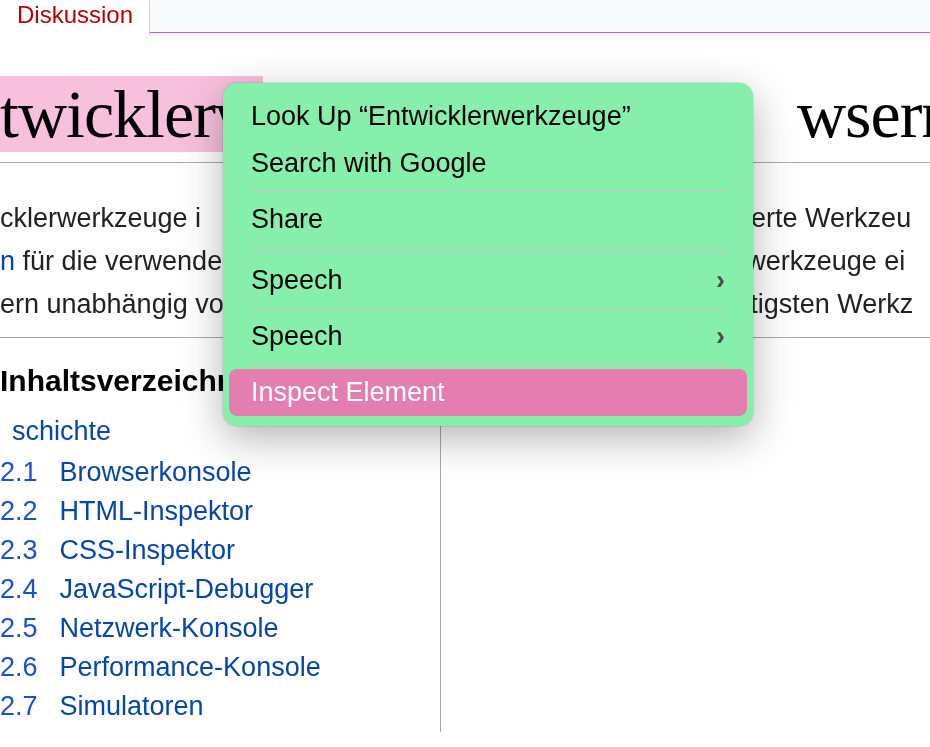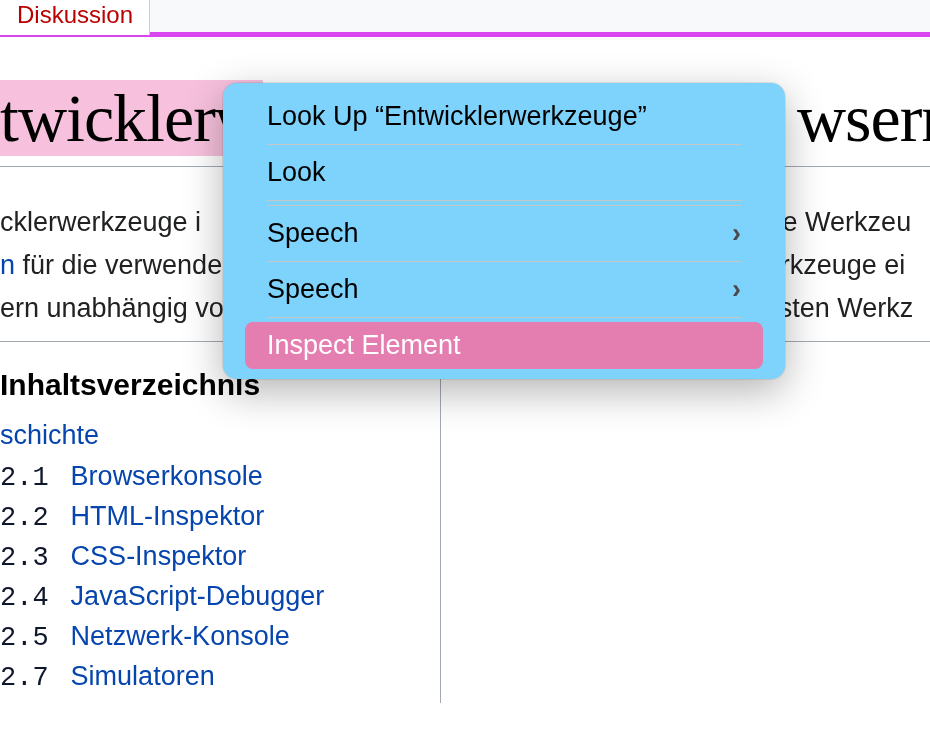--- a/index.html
+++ b/index.html
@@ -1,46 +1,46 @@
 <!DOCTYPE html>
 <html><head>
 <meta charset="utf-8">
 <style>
   html,body{margin:0;padding:0;width:930px;height:747px;overflow:hidden;
     font-family:-apple-system,"Helvetica Neue",Arial,sans-serif;background:#fff;}
   
-  .tabstrip{height:32px;background:#f8f9fa;border-bottom:5px solid #d946ef;
+  .tabstrip{height:32px;background:#f8f9fa;border-bottom:1px solid #d946ef;
     position:relative;padding-left:28px;}
   .tab{position:absolute;left:-20px;top:-4px;height:34px;padding:4px 16px 0 36px;
     background:#fff;border:1px solid #a7d7f9;border-bottom:0;color:#ba0000;
     font-size:24px;}
   
   .article{padding:42px 0 0 0;margin-left:-80px;}
   .title-wrap{padding-left:80px;}
   h1.pg-title{margin:0;font-weight:400;font-family:Georgia,serif;font-size:68px;
     border-bottom:1px solid #a2a9b1;padding-bottom:8px;letter-spacing:-1px;
     white-space:nowrap;}
   .sel{background:#f7c1dd;}
   .para{font-size:27px;line-height:1.6;margin:34px 0 0 0;color:#202122;}
   .para a{color:#0645ad;text-decoration:none;}
   .content-col{padding-left:80px;border-bottom:1px solid #a2a9b1;padding-bottom:10px;}
   .below{display:flex;margin-top:8px;}
   .toc-col{width:440px;padding-left:80px;border-right:1px solid #a2a9b1;}
   h2.toc-h{margin:18px 0 18px 0;font-size:30px;font-weight:600;}
   ul.toc-l1{list-style:none;margin:0;padding:0;}
   ul.toc-l1>li{margin:0 0 10px 0;}
-  ul.toc-l1 a{color:#0645ad;text-decoration:none;font-size:27px;}
+  ul.toc-l1 a{color:#0645ad;text-decoration:none;font-size:27px;margin-left:12px;}
   ul.toc-l2{list-style:none;margin:6px 0 0 0;padding:0;}
   ul.toc-l2>li{margin:0 0 8px 0;font-size:27px;color:#202122;}
-  .toc-num{color:#0f172a;margin-right:22px;font-family:Liberation Mono, monospace;}
+  .toc-num{color:#1d4ed8;margin-right:10px;}
   .rest-col{flex:1;}
   
   .ctx{position:absolute;left:223px;top:83px;width:518px;border-radius:14px;
-    background:#7dd3fc;box-shadow:0 12px 40px rgba(0,0,0,.30),0 0 0 1px rgba(0,0,0,.08);
-    padding:10px 22px;}
+    background:#86efac;box-shadow:0 12px 40px rgba(0,0,0,.30),0 0 0 1px rgba(0,0,0,.08);
+    padding:10px 6px;}
   .ctx .mi{padding:8px 22px;font-size:27px;border-radius:8px;color:#000;
     display:flex;justify-content:space-between;align-items:center;}
   .ctx .mi.hi{background:#e57eb0;color:#fff;}
   .ctx .sep{height:1px;background:#c6c6c6;margin:4px 22px;}
   .chev{font-weight:600;color:#4a4a4a;}
 </style>
 </head>
 <body>
 
 <div class="tabstrip">
@@ -67,36 +67,40 @@
       <h2 class="toc-h">Inhaltsverzeichnis</h2>
       <ul class="toc-l1">
         <li><a href="#">schichte</a></li>
         <li>
           <ul class="toc-l2">
             <li><span class="toc-num">2.1</span><a href="#">Browserkonsole</a></li>
             <li><span class="toc-num">2.2</span><a href="#">HTML-Inspektor</a></li>
             <li><span class="toc-num">2.3</span><a href="#">CSS-Inspektor</a></li>
             <li><span class="toc-num">2.4</span><a href="#">JavaScript-Debugger</a></li>
             <li><span class="toc-num">2.5</span><a href="#">Netzwerk-Konsole</a></li>
+            <li><span class="toc-num">2.6</span><a href="#">Performance-Konsole</a></li>
             <li><span class="toc-num">2.7</span><a href="#">Simulatoren</a></li>
           </ul>
         </li>
       </ul>
     </div>
     <div class="rest-col"></div>
   </div>
 </div>
 
 <div class="ctx">
   <div class="mi">
       <span>Look Up “Entwicklerwerkzeuge”</span>
     </div>
+  <div class="mi">
+      <span>Search with Google</span>
+    </div>
   <div class="sep"></div>
   <div class="mi">
-      <span>Look</span>
+      <span>Share</span>
     </div>
   <div class="sep"></div>
   <div class="sep"></div>
   <div class="mi">
     <span>Speech</span>
     <span class="chev">›</span>
   </div>
   <div class="sep"></div>
   <div class="mi">
     <span>Speech</span>

